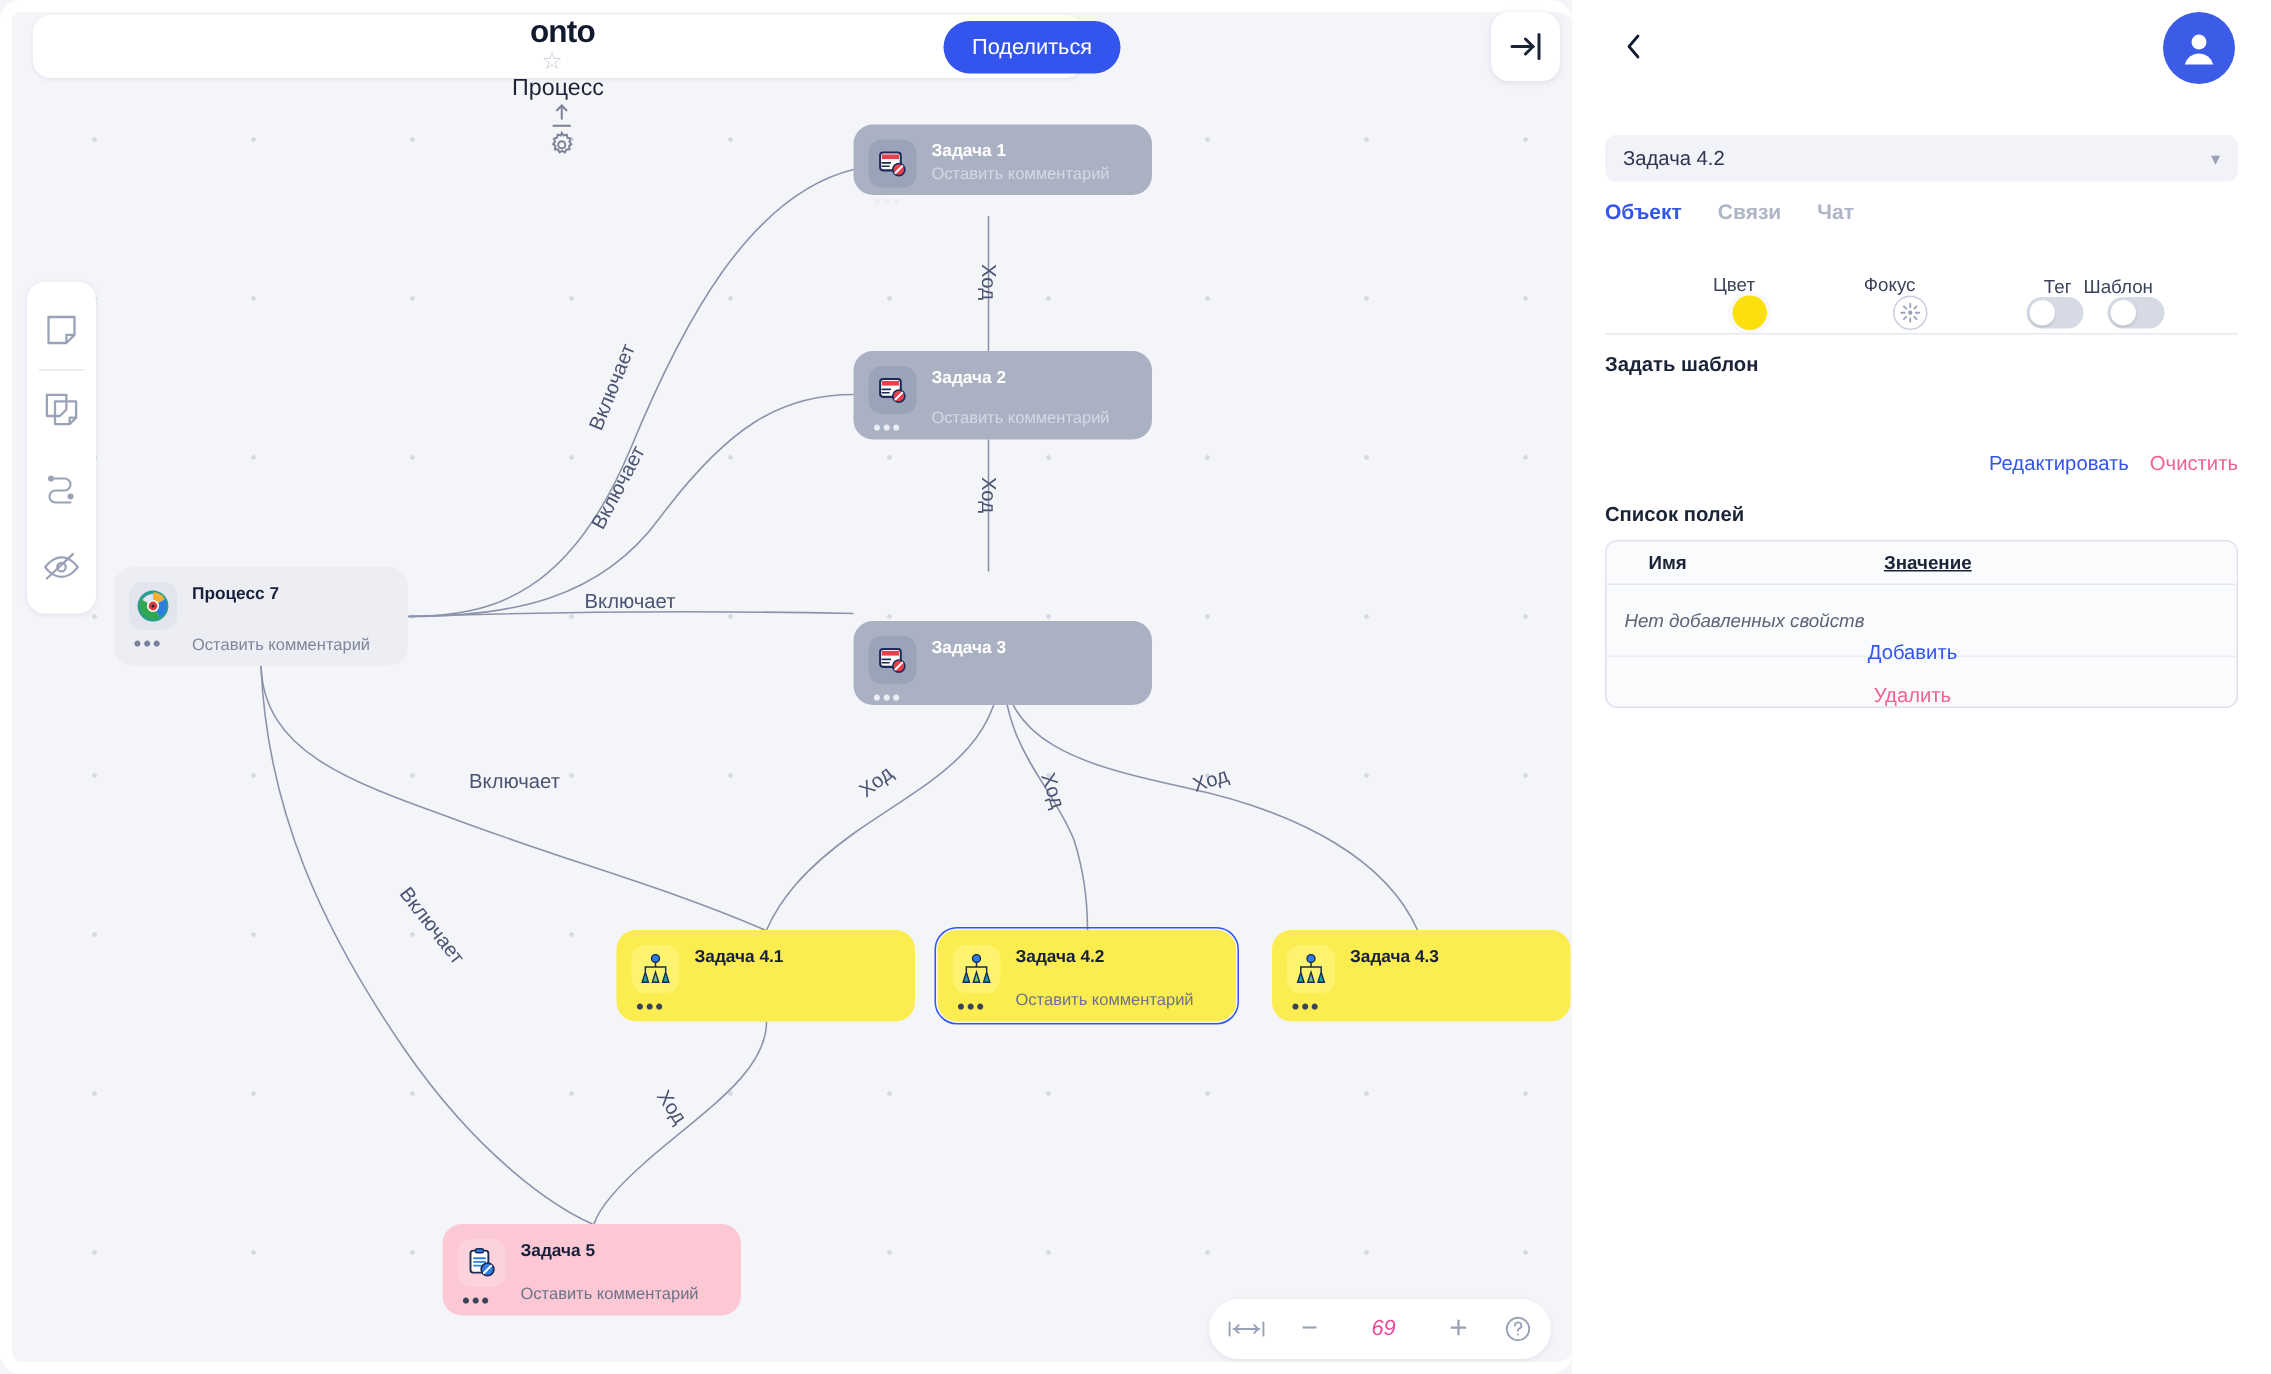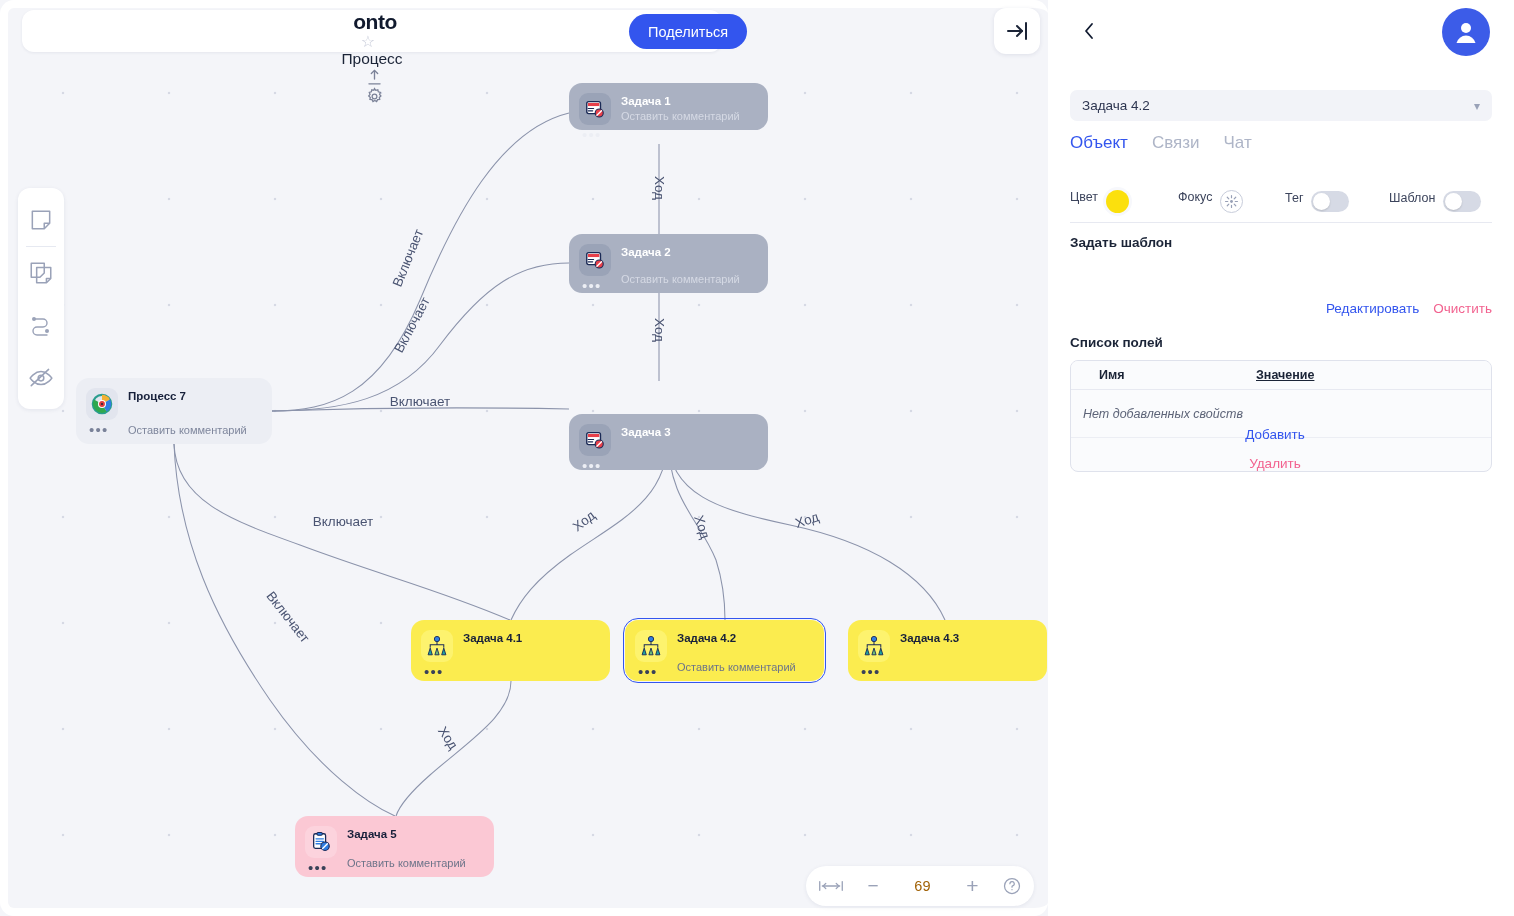--- a/index.html
+++ b/index.html
@@ -67,21 +67,21 @@
   .rail-sep{ height:1px; background:#e6e9f1; margin:0 8px;}
 
   
   #zoombar{
     position:absolute; left:806px; top:866px; width:228px; height:40px;
     background:#fff; border-radius:20px; display:flex; align-items:center;
     justify-content:space-around; box-shadow:0 1px 4px rgba(30,40,90,.08);
     color:#9aa2b8; z-index:18;
   }
   #zoombar .zb { cursor:pointer; display:flex;align-items:center;justify-content:center; }
-  #zoom-value{ font-size:14.5px; color:#a16207; width:40px; text-align:center;}
+  #zoom-value{ font-size:14.5px; color:#ec4899; width:40px; text-align:center;font-style:italic;}
 
   
   #edges{ position:absolute; left:0; top:0; width:1048px; height:916px; z-index:4;}
   .edge-path{ fill:none; stroke:#8b93ab; stroke-width:1.05; }
   .edge-label{
     position:absolute; font-size:13.5px; color:#4a5472; z-index:5;
     background: transparent; white-space:nowrap; pointer-events:none;
   }
 
   
@@ -142,28 +142,28 @@
 
   #obj-select{
     position:absolute; left:22px; top:90px; width:422px; height:31px;
     background:#f2f3f8; border-radius:7px; border:none;
     display:flex; align-items:center; padding:0 12px;
     font-size:13.5px; color:#2d3550; cursor:pointer;
   }
   #obj-select .chev{ margin-left:auto; color:#9aa2b8; font-size:12px;}
 
   #tabs{ position:absolute; left:22px; top:133px; display:flex; gap:24px; }
-  .tab{ font-size:17px; font-weight:normal; color:#aeb5c7; cursor:pointer;}
+  .tab{ font-size:14px; font-weight:bold; color:#aeb5c7; cursor:pointer;}
   .tab.active{ color:#3355ee; }
 
   #toggle-row{
     position:absolute; left:22px; top:184px; width:422px; height:34px;
     display:flex; align-items:center;
   }
-  .tgl-group{ display:flex; align-items:flex-start; }
+  .tgl-group{ display:flex; align-items:flex-end;flex-direction:column; }
   .tg-lbl{ font-size:12.5px; color:#3c445c; margin-right:8px; }
   .swatch{ width:23px;height:23px;border-radius:50%; background:#fbe00d; box-shadow:0 0 0 3px #f7f8fc;}
   .focus-ic{ width:23px;height:23px;border-radius:50%; border:1px solid #c8cddb;
      display:flex;align-items:center;justify-content:center; color:#98a0b6; cursor:pointer;}
   .switch{ width:38px;height:21px;border-radius:11px;background:#d6dae5; position:relative; cursor:pointer;}
   .switch .knob{ position:absolute; left:2px; top:2px; width:17px;height:17px;border-radius:50%;
      background:#fff; box-shadow:0 1px 2px rgba(0,0,0,.15);}
   #panel-divider{ position:absolute; left:22px; top:222px; width:422px; height:1px; background:#e7e9f1;}
 
   #tmpl-title{ position:absolute; left:22px; top:235px; font-size:13.5px; font-weight:bold; color:#1b2437;}

